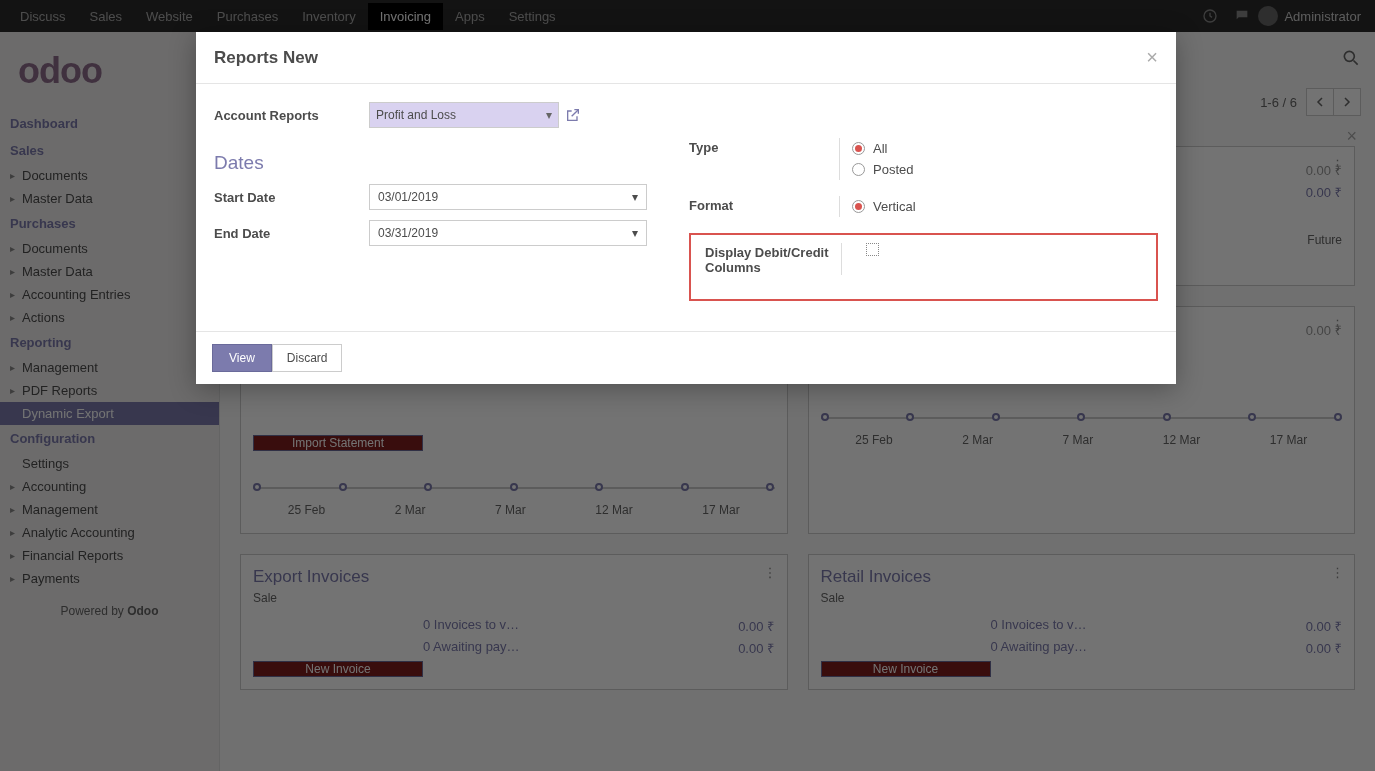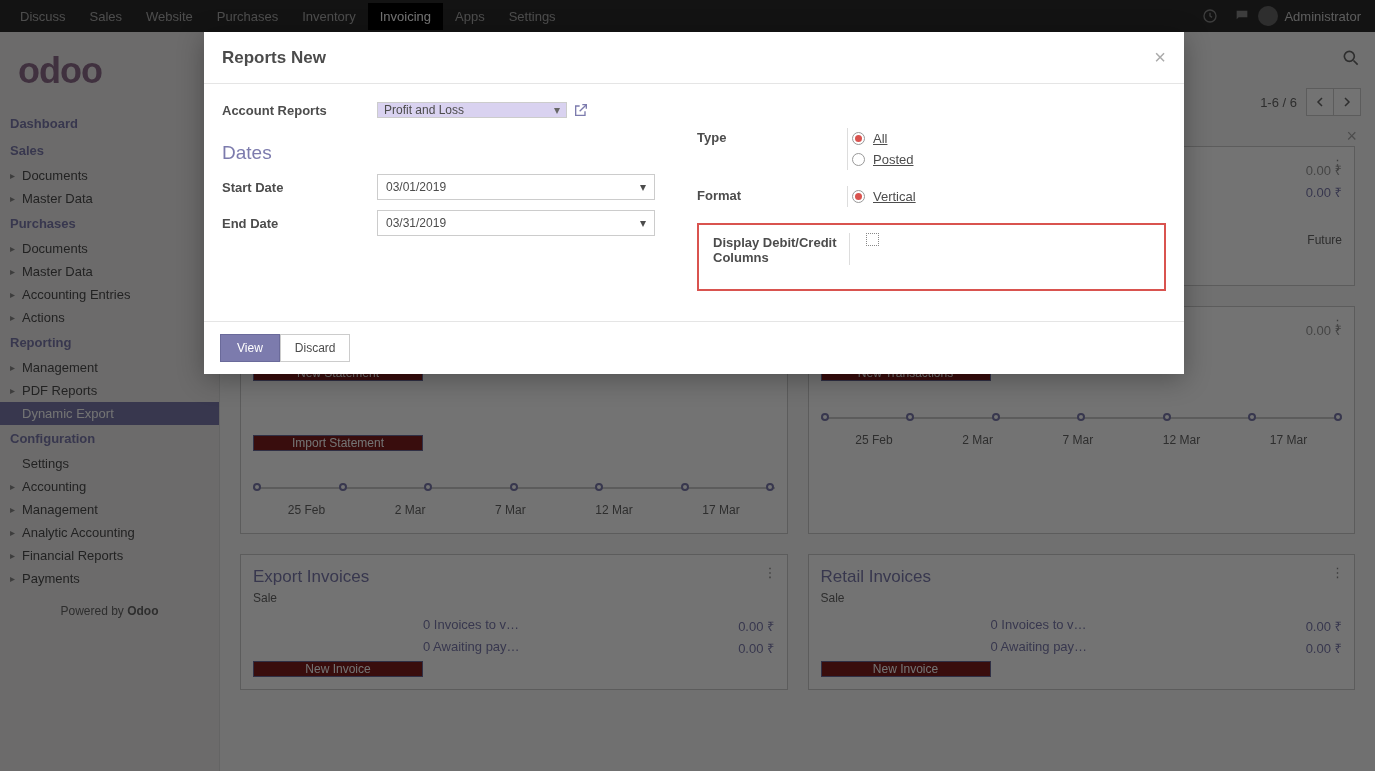--- a/index.html
+++ b/index.html
@@ -43,38 +43,38 @@
 .stat-line.muted { color: #999; }
 .btn-purple { background: #7f1d1d; color: #fff; border: 1px solid #6a6a9a; padding: 0 12px; font-size: 12px; cursor: pointer; margin-top: 46px; }
 .timeline { margin-top: 30px; height: 40px; position: relative; }
 .timeline-line { position: absolute; left: 0; right: 0; top: 6px; height: 2px; background: #ccc; }
 .timeline-dots { display: flex; justify-content: space-between; position: relative; }
 .timeline-dot { width: 8px; height: 8px; border: 2px solid #7c7bad; border-radius: 50%; background: #fff; position: relative; top: 2px; }
 .timeline-labels { display: flex; justify-content: space-between; margin-top: 14px; font-size: 12px; color: #666; }
 .timeline2 .timeline-labels { justify-content: space-around; }
 
 .overlay { position: absolute; inset: 0; background: rgba(0,0,0,0.55); z-index: 100; }
-.modal { position: absolute; left: 204px; top: 32px; width: 980px; background: #fff; z-index: 200; box-shadow: 0 5px 25px rgba(0,0,0,0.3); }
+.modal { position: absolute; left: 196px; top: 32px; width: 980px; background: #fff; z-index: 200; box-shadow: 0 5px 25px rgba(0,0,0,0.3); }
 .modal-header { display: flex; justify-content: space-between; align-items: center; padding: 14px 18px; border-bottom: 1px solid #e5e5e5; }
 .modal-title { font-size: 17px; font-weight: 600; color: #4c4c4c; }
 .modal-close { color: #aaa; font-size: 20px; cursor: pointer; }
 .modal-body { padding: 18px 18px 30px 18px; }
 .field-row { display: flex; align-items: center; margin-bottom: 10px; }
 .field-label { width: 155px; font-weight: 700; color: #4c4c4c; font-size: 13px; }
-.select-wide { width: 190px; height: 16px; border: 1px solid #ccc; background: #d9d2f0; padding: 0 6px; display: flex; align-items: center; justify-content: space-between; font-size: 12px; }
+.select-wide { width: 190px; height: 26px; border: 1px solid #ccc; background: #d9d2f0; padding: 0 6px; display: flex; align-items: center; justify-content: space-between; font-size: 12px; }
 .select-wide .caret-d { color: #666; }
 .extlink { margin-left: 6px; color: #7c7bad; }
 .group-title { color: #7c7bad; font-size: 19px; font-weight: 500; margin: 14px 0 10px 0; }
 .date-select { width: 278px; height: 26px; border: 1px solid #ccc; background: #fff; padding: 0 8px; display: flex; align-items: center; justify-content: space-between; font-size: 12px; }
 .two-col { display: flex; }
 .left-col { width: 475px; }
 .right-col { flex: 1; padding-left: 0; }
 .right-row { display: grid; grid-template-columns: 150px 1fr; margin-bottom: 16px; }
 .right-label { font-weight: 700; font-size: 13px; color: #4c4c4c; padding-top: 2px; }
-.radio-stack { border-left: 1px solid #ddd; padding-left: 4px; text-decoration: underline; }
+.radio-stack { border-left: 1px solid #ddd; padding-left: 12px; }
 .radio-line { display: flex; align-items: center; gap: 8px; padding: 3px 0; font-size: 13px; }
 .radio { width: 13px; height: 13px; border: 1px solid #999; border-radius: 50%; display: flex; align-items: center; justify-content: center; }
 .radio.checked::after { content: ""; width: 7px; height: 7px; border-radius: 50%; background: #d9534f; }
 .highlight-box { border: 2px solid #d9534f; padding: 8px 0 24px 0; margin-top: 8px; }
 .chk { width: 13px; height: 13px; border: 1px dotted #888; margin-left: 12px; }
 .modal-footer { border-top: 1px solid #e5e5e5; padding: 12px 16px; display: flex; }
 .btn-view { background: #7c7bad; color: #fff; border: 1px solid #6a6a9a; padding: 6px 16px; font-size: 12px; cursor: pointer; }
 .btn-discard { background: #fff; color: #4c4c4c; border: 1px solid #ccc; padding: 6px 14px; font-size: 12px; cursor: pointer; }
 
 svg { display: block; }

